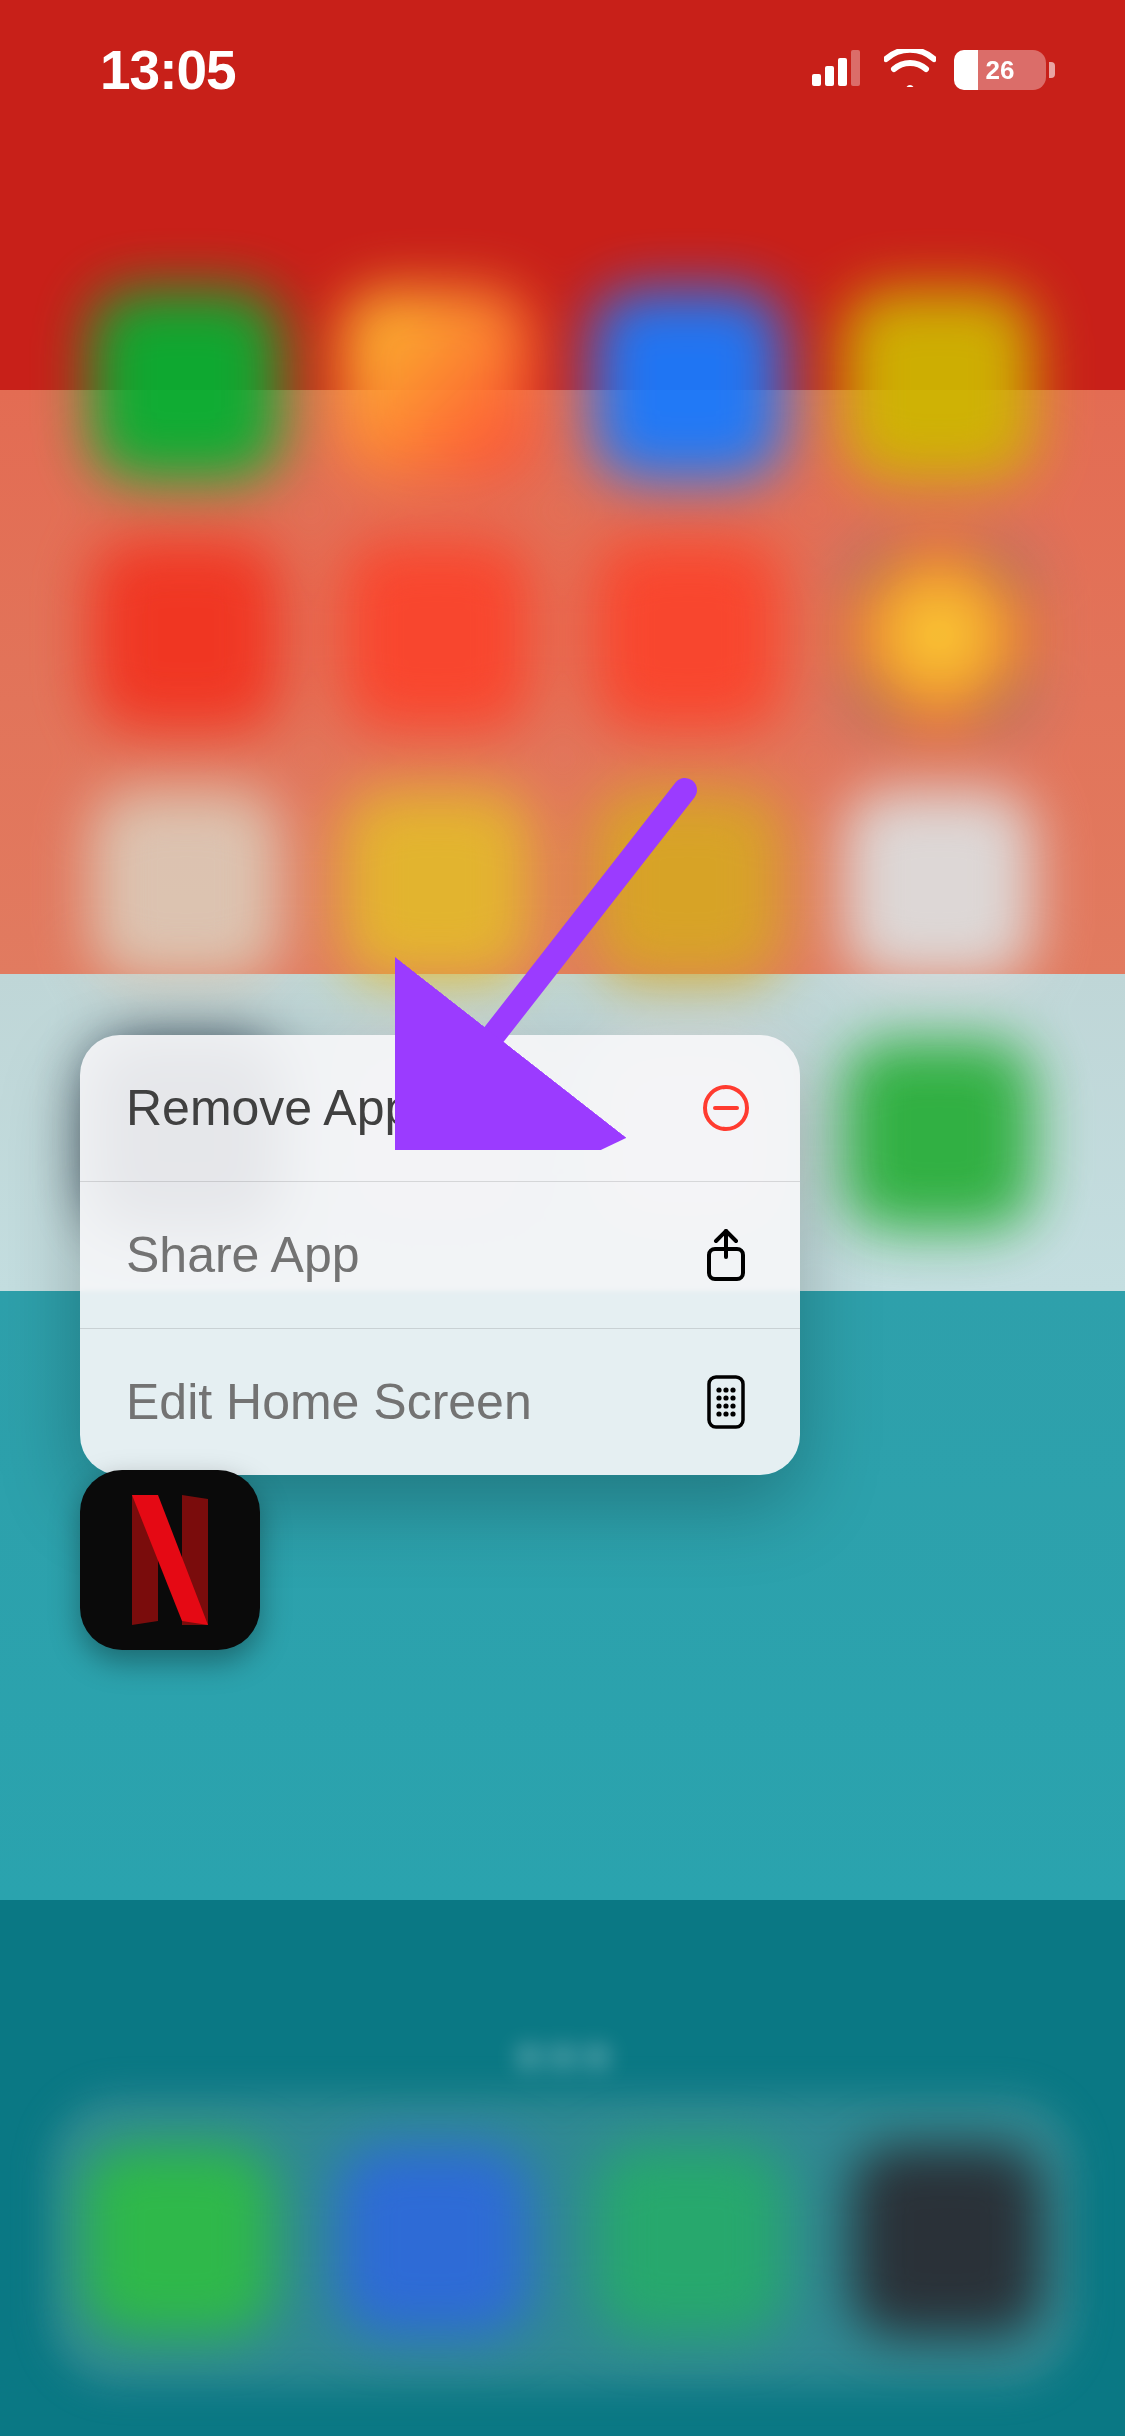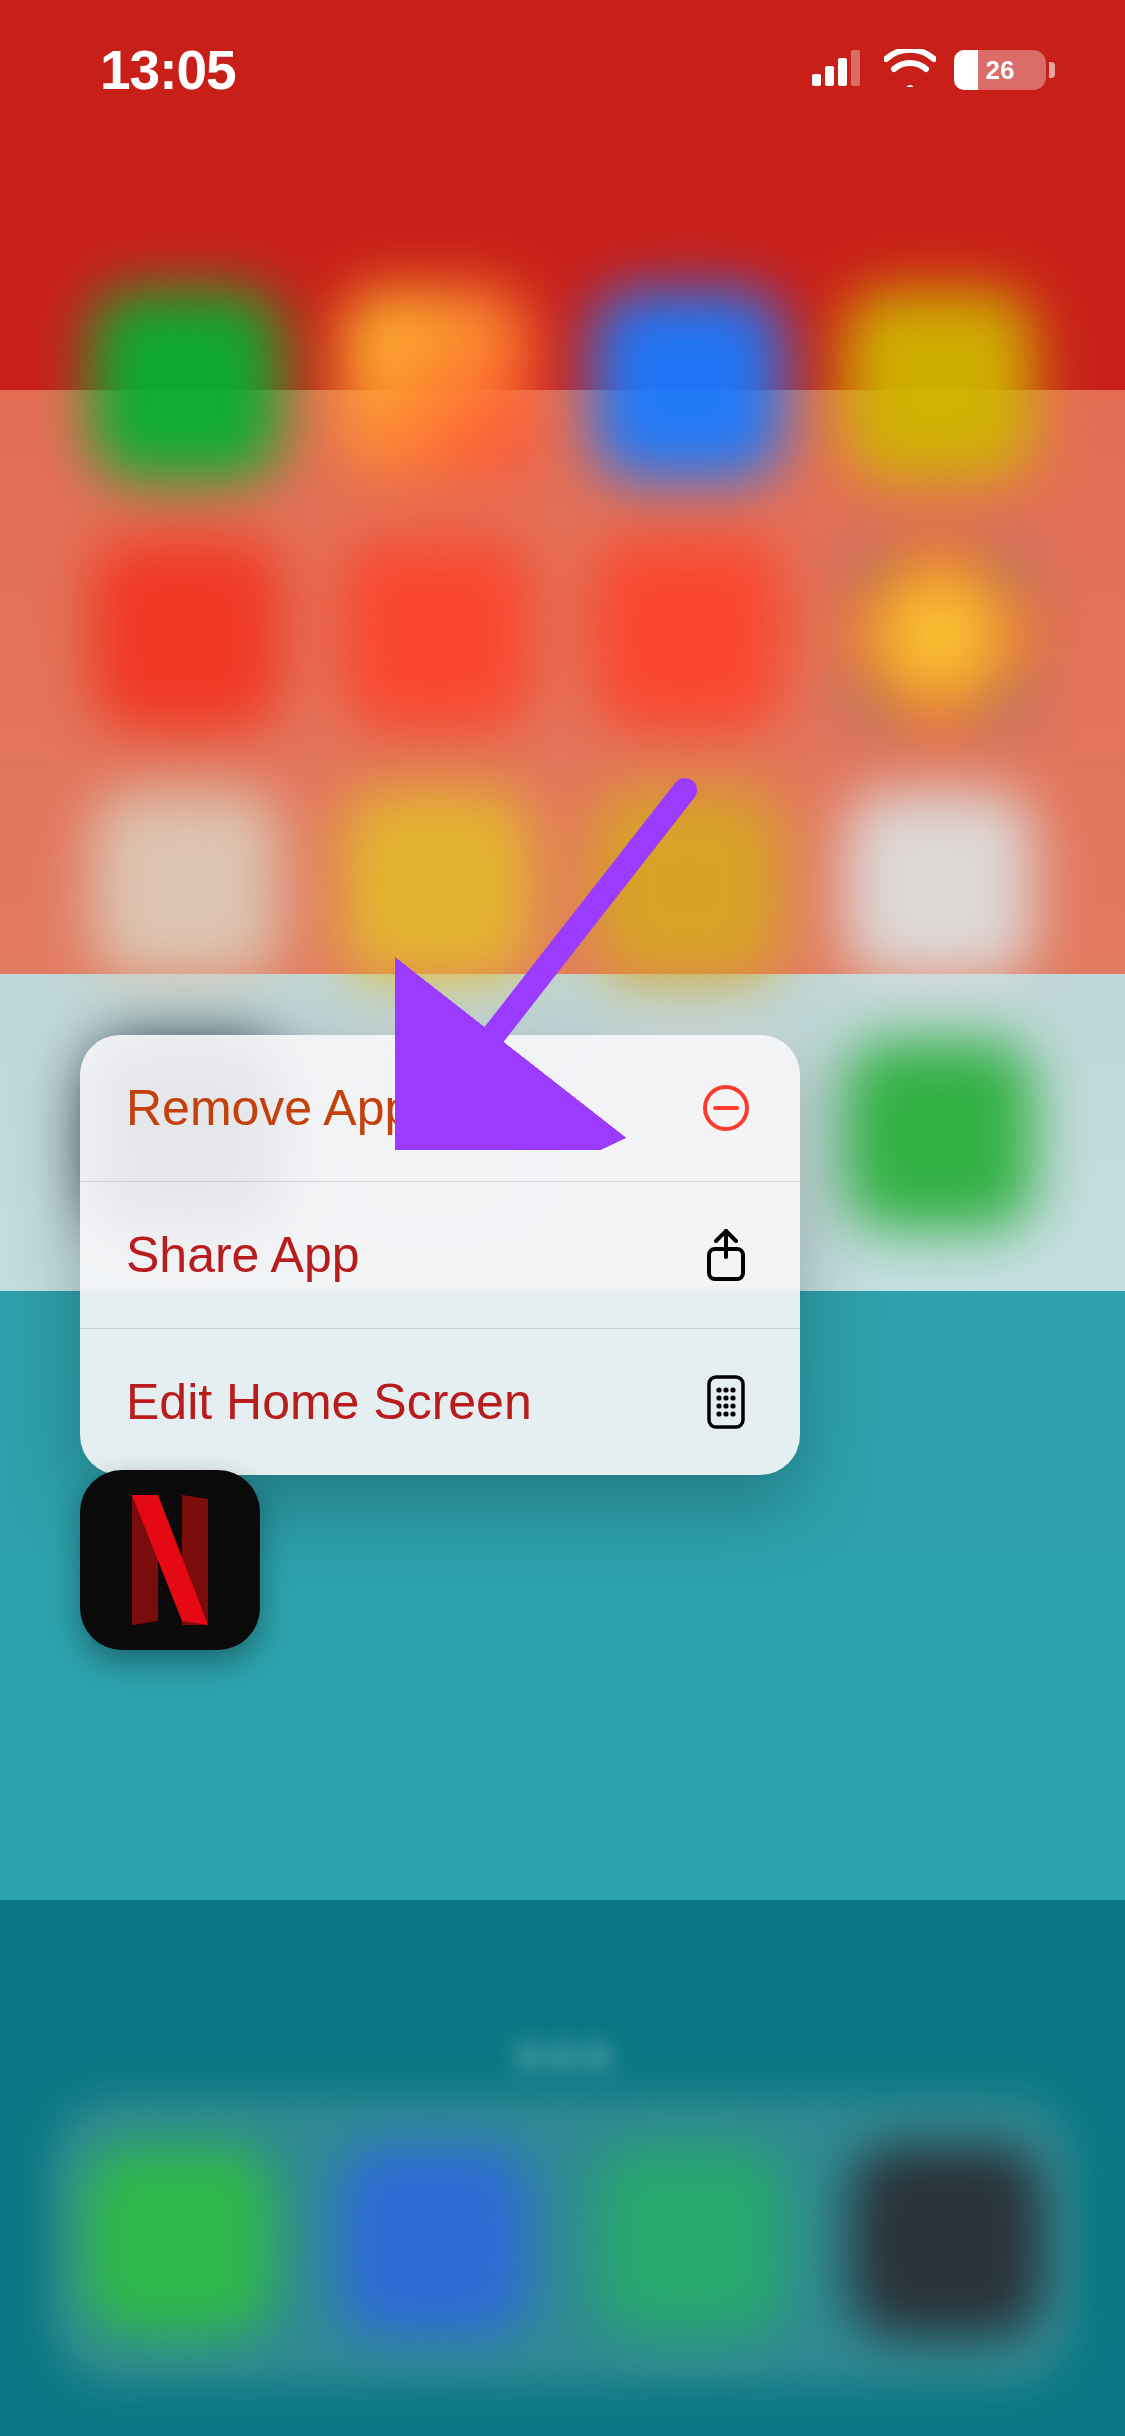--- a/index.html
+++ b/index.html
@@ -59,25 +59,25 @@
     border-radius: 40px;
     box-shadow: 0 30px 80px rgba(0,0,0,0.25);
     overflow: hidden;
     z-index: 40;
     backdrop-filter: blur(2px);
   }
   .menu-item {
     display: flex; align-items: center; justify-content: space-between;
     padding: 44px 46px;
     font-size: 50px;
-    color: #b91c1c;
+    color: #737373;
     border-bottom: 1px solid rgba(0,0,0,0.12);
   }
   .menu-item:last-child { border-bottom: none; }
-  .menu-item.destructive { color: #c2410c; gap: 28px; }
+  .menu-item.destructive { color: #404040; gap: 28px; }
   .menu-icon { width: 56px; height: 56px; display:flex; align-items:center; justify-content:center; }
 
   
   .app-icon {
     position: absolute;
     left: 80px; top: 1470px;
     width: 180px; height: 180px;
     border-radius: 42px;
     background: #0a0a0a;
     display:flex; align-items:center; justify-content:center;

